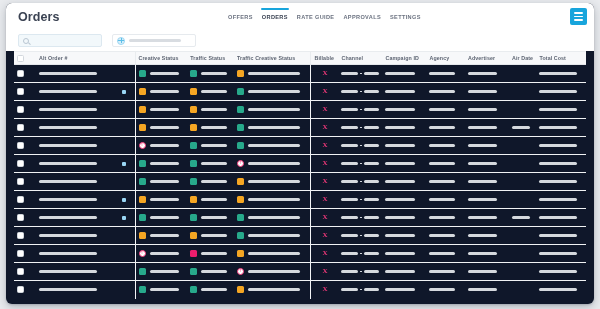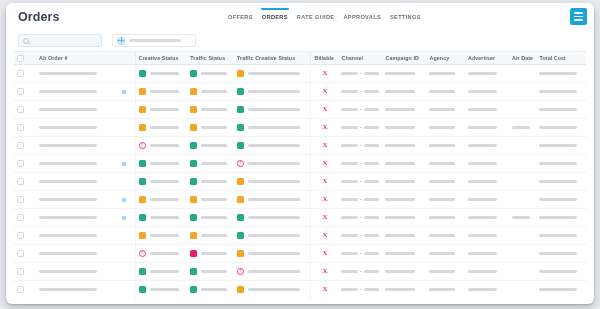--- a/index.html
+++ b/index.html
@@ -6,21 +6,21 @@
   html, body {
     width: 600px; height: 309px;
     background: #e9ebee;
     font-family: "Liberation Sans", sans-serif;
     overflow: hidden;
   }
   .app-frame {
     position: absolute;
     left: 6px; top: 3px;
     width: 588px; height: 301px;
-    background: #ffffff;
+    background: #0f172a;
     border-radius: 6px;
     box-shadow: 0 3px 10px rgba(40,50,70,0.28), 0 1px 2px rgba(40,50,70,0.20);
     overflow: hidden;
     display: flex;
     flex-direction: column;
   }
 
   
   .topbar {
     position: relative;

